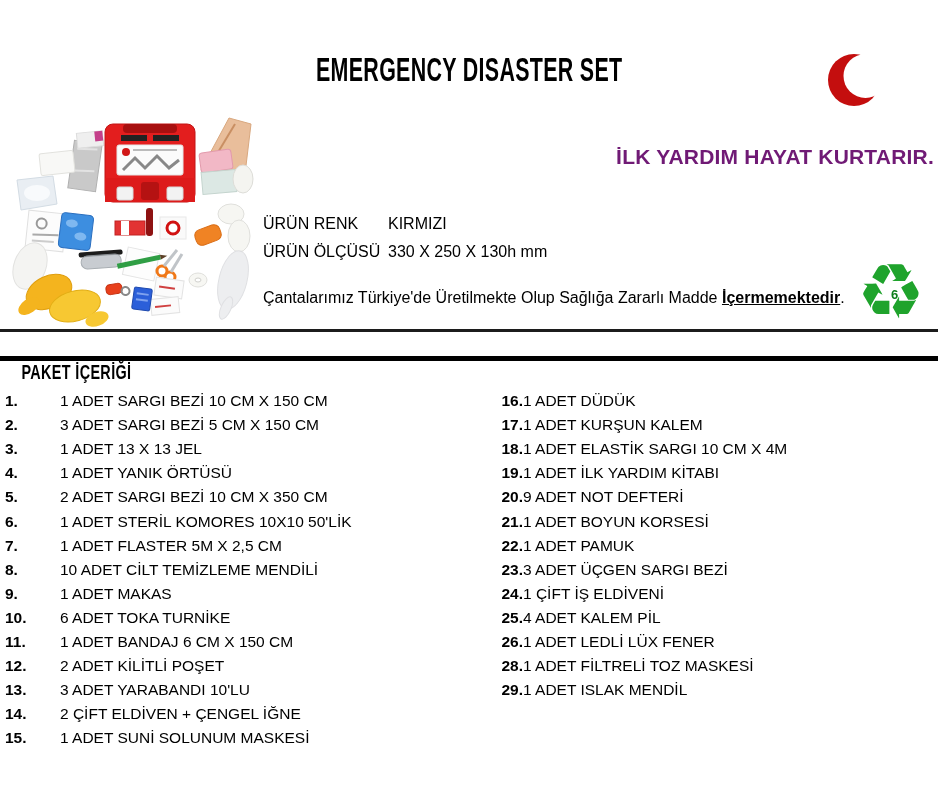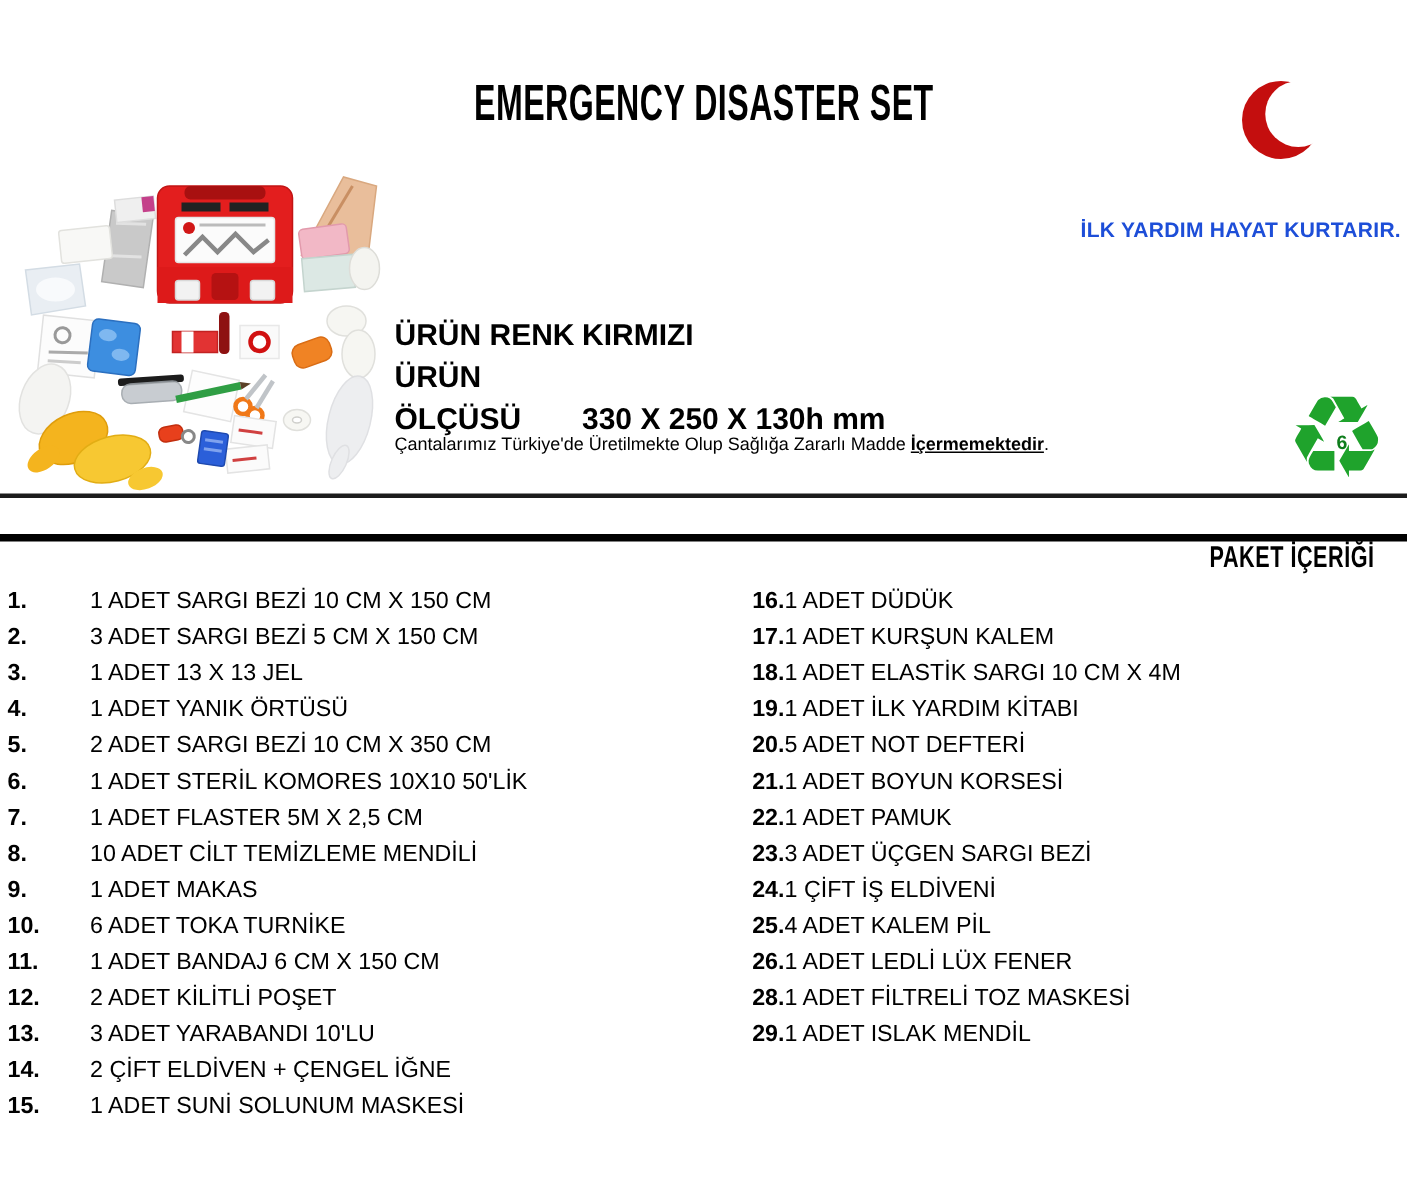--- a/index.html
+++ b/index.html
@@ -5,40 +5,40 @@
   html,body{margin:0;padding:0;background:#fff;}
   body{font-family:"Liberation Sans",sans-serif;color:#000;}
   .page{position:relative;width:938px;height:795px;background:#fff;overflow:hidden;border-radius:29px;}
 
   .title-wrap{position:absolute;top:54px;left:0;width:938px;text-align:center;}
   .title{display:inline-block;font-size:34px;line-height:31px;font-weight:bold;
          transform:scaleX(.63);transform-origin:center;white-space:nowrap;letter-spacing:.5px;}
 
   .crescent{position:absolute;left:826px;top:53px;width:64px;height:55px;}
 
-  .slogan{position:absolute;top:145px;right:4px;font-size:14px;font-weight:bold;color:#1d4ed8;letter-spacing:.2px;}
+  .slogan{position:absolute;top:145px;right:4px;font-size:21px;font-weight:bold;color:#701a75;letter-spacing:.2px;}
 
   .photo{position:absolute;left:4px;top:94px;width:252px;height:240px;}
 
-  .specs{position:absolute;left:263px;top:210px;font-size:20px;font-weight:bold;line-height:28px;}
+  .specs{position:absolute;left:263px;top:210px;font-size:16px;font-weight:normal;line-height:28px;}
   .spec-label{display:inline-block;width:125px;}
 
-  .note{position:absolute;left:263px;top:289px;font-size:12px;white-space:nowrap;}
+  .note{position:absolute;left:263px;top:289px;font-size:16px;white-space:nowrap;}
   .note-em{font-weight:bold;text-decoration:underline;}
 
   .recycle{position:absolute;left:857px;top:251px;width:78px;height:84px;}
   .recycle-sym{position:absolute;left:0;top:0;font-size:76px;line-height:82px;color:#1FA32C;
                font-family:"DejaVu Sans",sans-serif;}
   .recycle-num{position:absolute;left:34px;top:36px;font-size:13px;font-weight:bold;color:#0E7D1C;}
 
   .line{position:absolute;left:0;width:938px;background:#000;}
   .thin{top:329px;height:3px;background:#1c1c1c;}
   .thick{top:356px;height:5px;}
 
-  .contents-heading-wrap{position:absolute;top:362px;left:0;width:938px;text-align:right;}
+  .contents-heading-wrap{position:absolute;top:362px;left:0;width:938px;text-align:left;}
   .contents-heading{display:inline-block;font-size:20px;line-height:20px;font-weight:bold;
                     transform:scaleX(.72);transform-origin:center;letter-spacing:.5px;}
 
   .list-col{position:absolute;top:389px;font-size:15.5px;}
   .list-col.left{left:5px;width:432px;}
   .list-col.right{left:444px;width:492px;}
   .row{display:flex;height:24.1px;align-items:center;}
   .num{font-weight:bold;flex:0 0 55px;}
   .list-col.right .num{flex:0 0 79px;text-align:right;}
   .txt{white-space:nowrap;}
@@ -289,21 +289,21 @@
       <div class="row">
         <span class="num">18.</span>
         <span class="txt">1 ADET ELASTİK SARGI 10 CM X 4M</span>
       </div>
       <div class="row">
         <span class="num">19.</span>
         <span class="txt">1 ADET İLK YARDIM KİTABI</span>
       </div>
       <div class="row">
         <span class="num">20.</span>
-        <span class="txt">5 ADET NOT DEFTERİ</span>
+        <span class="txt">9 ADET NOT DEFTERİ</span>
       </div>
       <div class="row">
         <span class="num">21.</span>
         <span class="txt">1 ADET BOYUN KORSESİ</span>
       </div>
       <div class="row">
         <span class="num">22.</span>
         <span class="txt">1 ADET PAMUK</span>
       </div>
       <div class="row">

